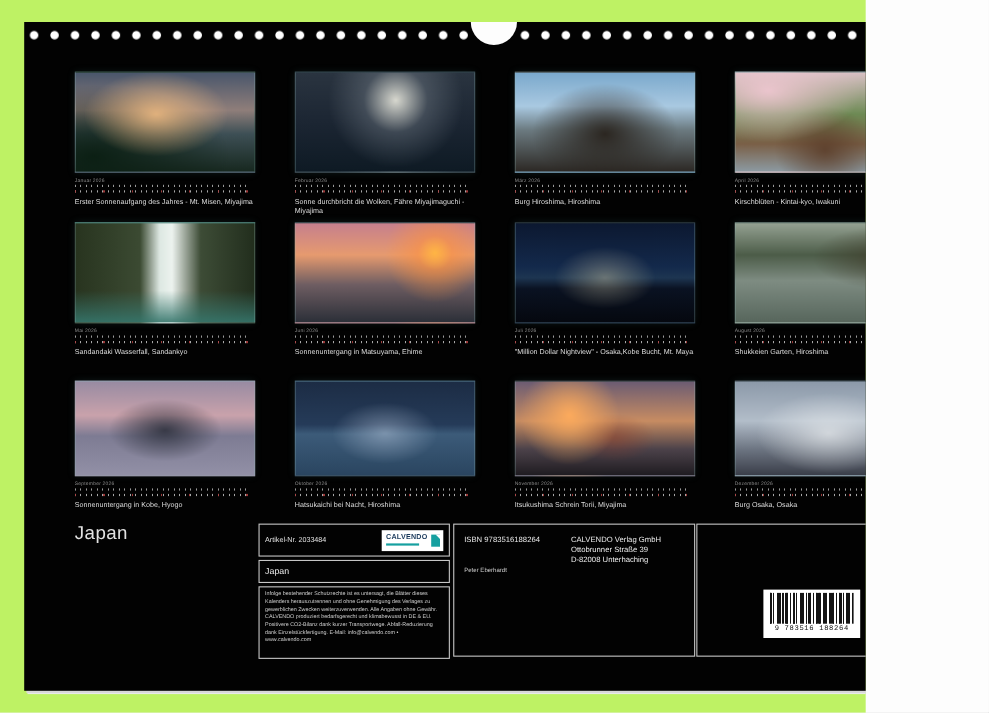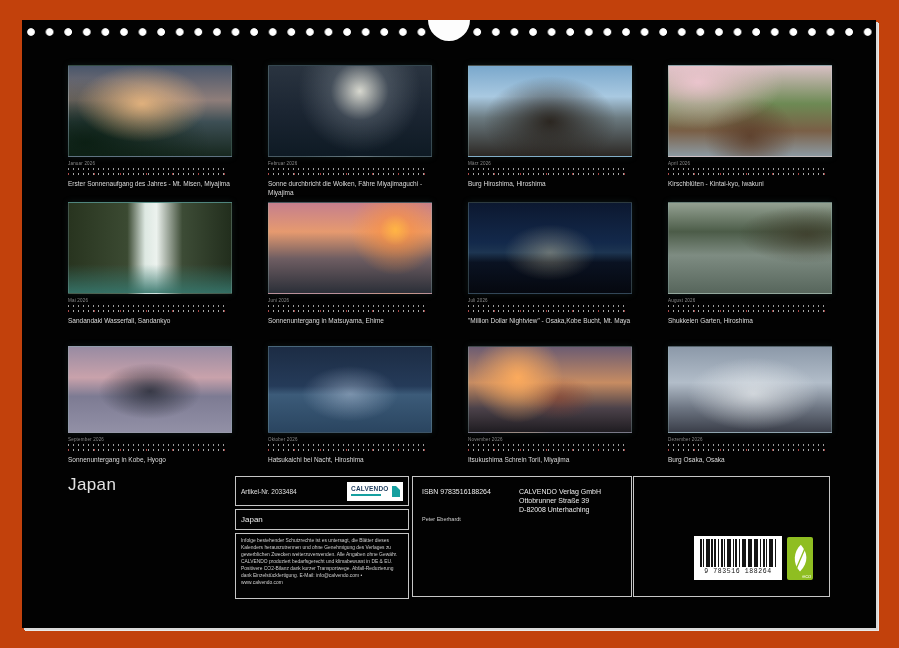--- a/index.html
+++ b/index.html
@@ -1,17 +1,17 @@
 <!DOCTYPE html>
 <html><head>
 <meta charset="utf-8">
 <style>
   html,body{margin:0;padding:0;background:#fdfdfd;}
   body{font-family:"Liberation Sans","DejaVu Sans",sans-serif;}
-  .canvas{position:relative;width:899px;height:648px;background:#c2410c;overflow:hidden;}
+  .canvas{position:relative;width:787px;height:648px;background:#bef264;overflow:hidden;}
   .page{position:absolute;left:22px;top:20px;width:854px;height:608px;background:#020202;
         box-shadow:2px 2px 0 #d8d8d8,3px 3px 0 #e9e9e9;}
   
   .holes{position:absolute;left:4px;top:7px;width:846px;height:10px;
          background-image:radial-gradient(circle at 5px 5px,#ffffff 3.4px,rgba(255,255,255,0) 4.2px);
          background-size:18.6px 10px;background-repeat:repeat-x;}
   .notch{position:absolute;left:50%;top:0;transform:translateX(-50%);width:42px;height:21px;
          background:#fdfdfd;border-radius:0 0 50% 50% / 0 0 100% 100%;}
   
   .row{position:absolute;left:46px;display:flex;gap:36px;}

